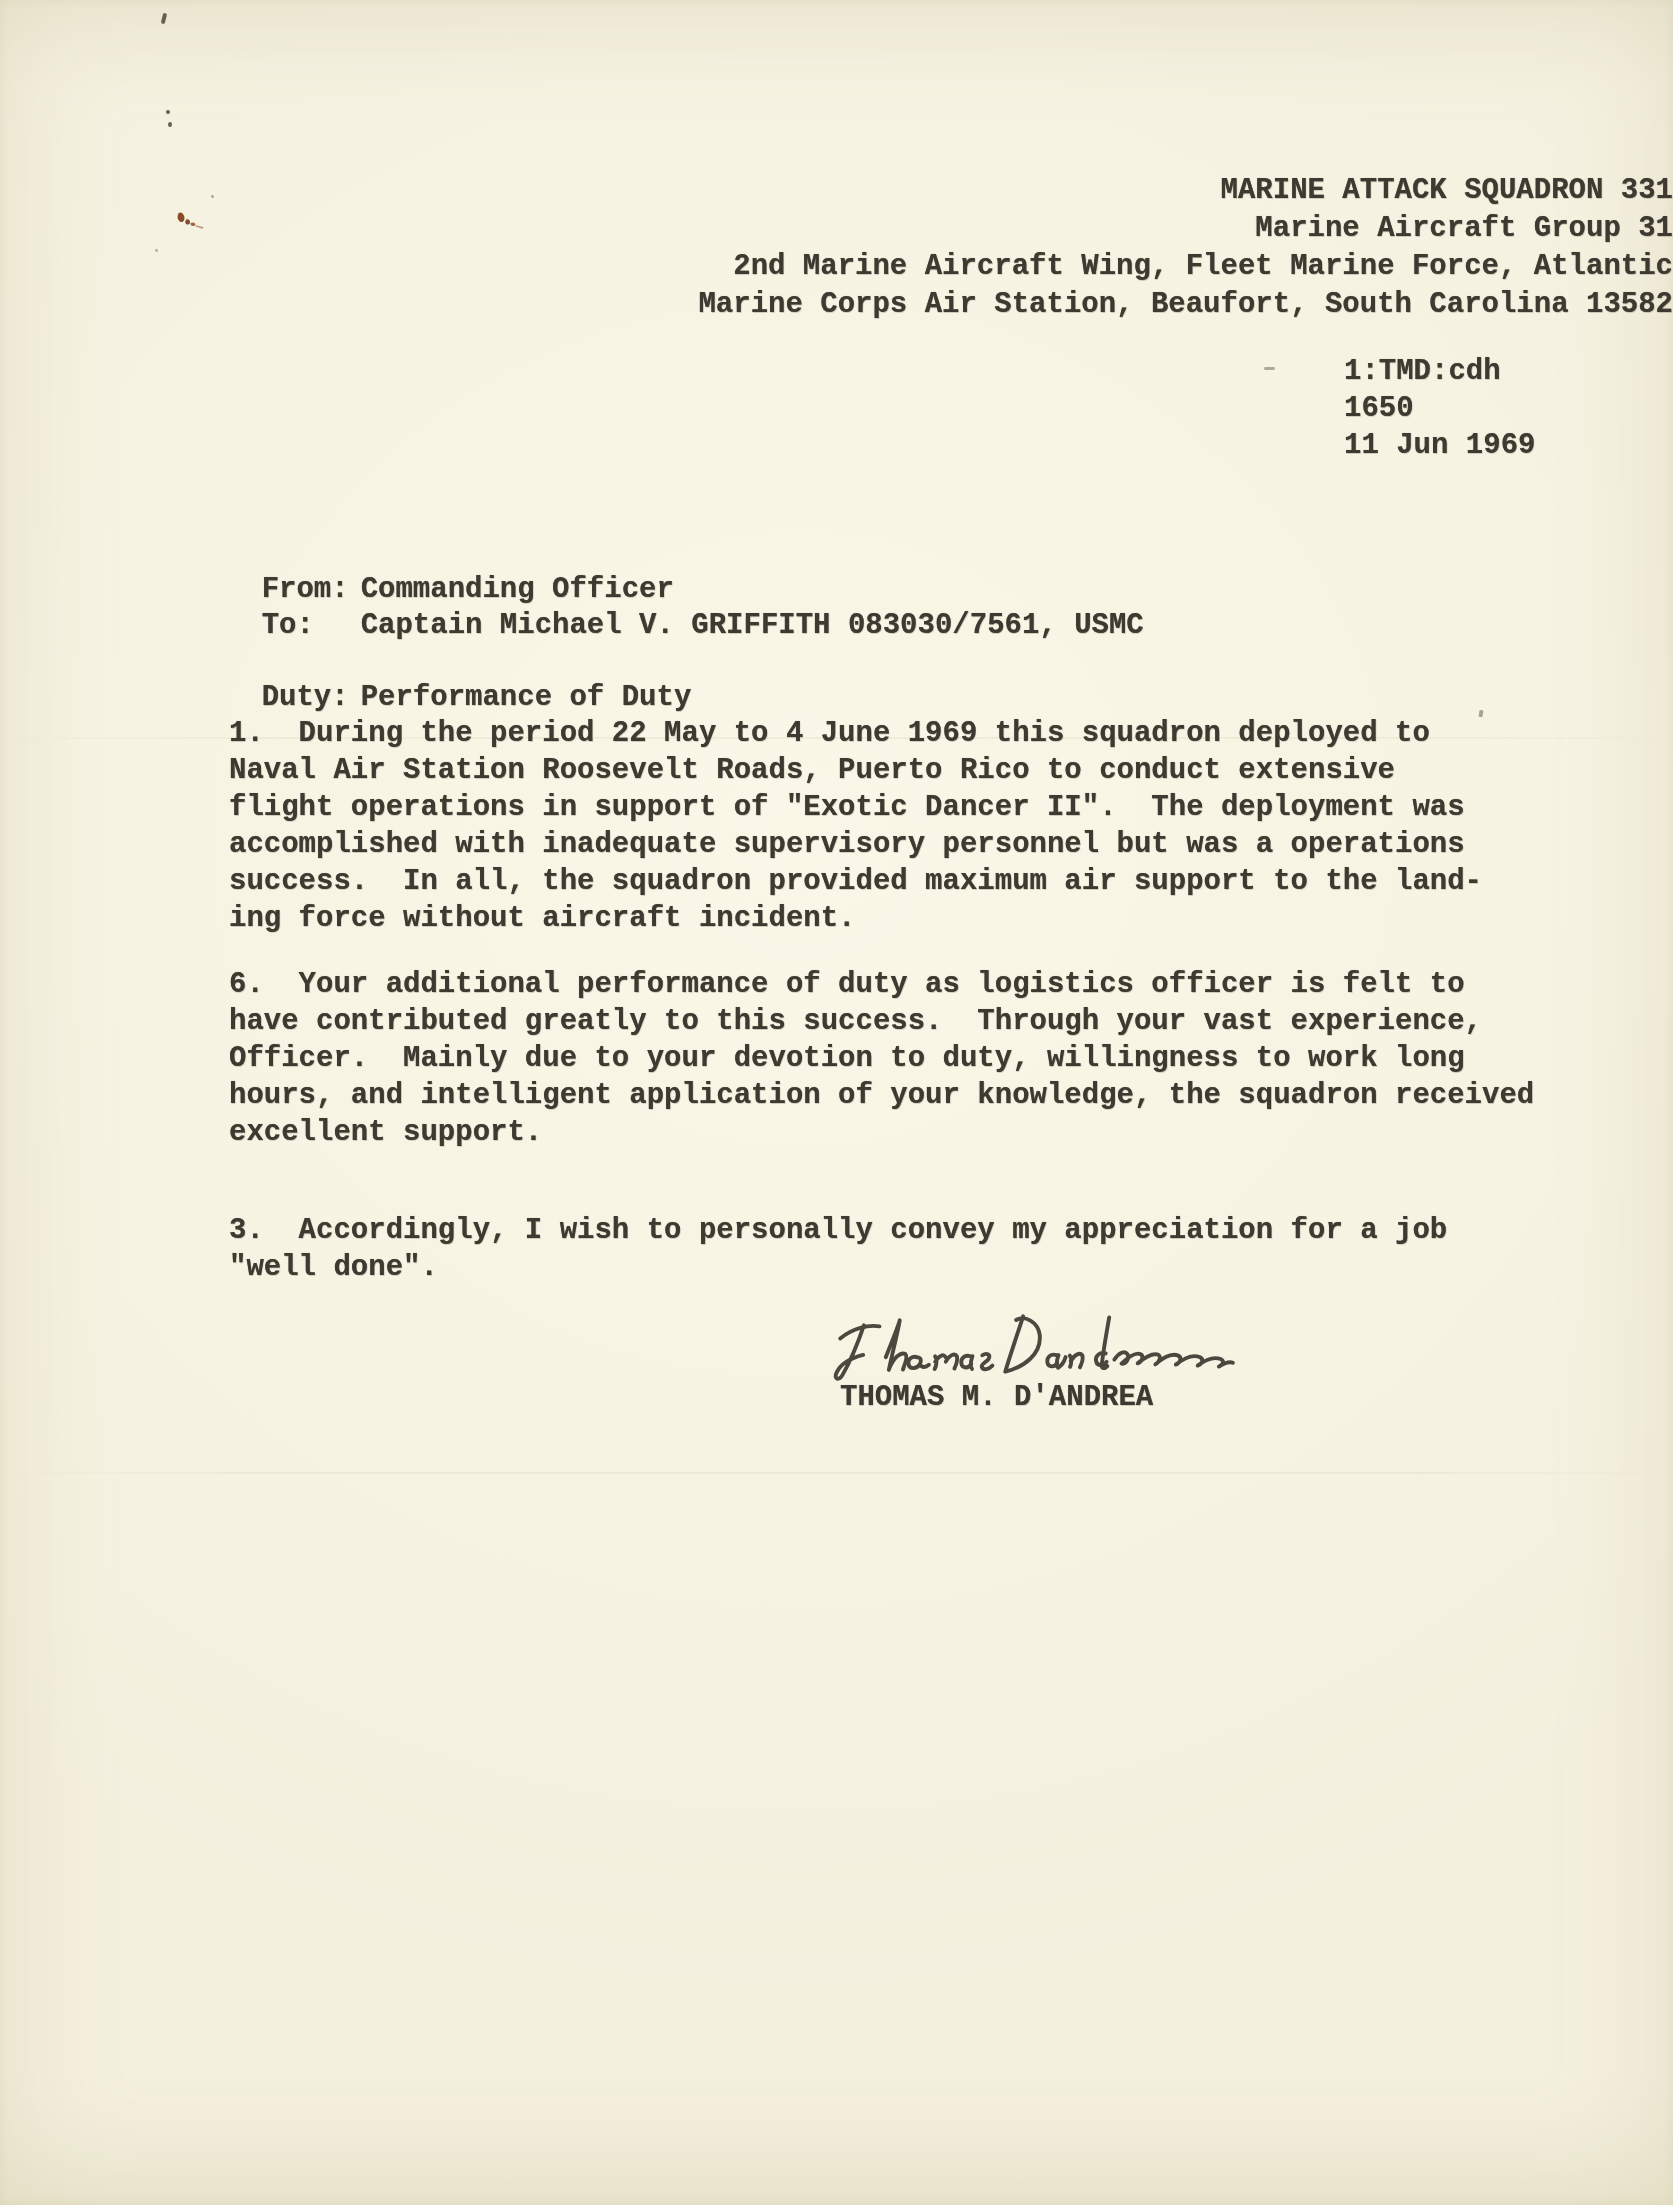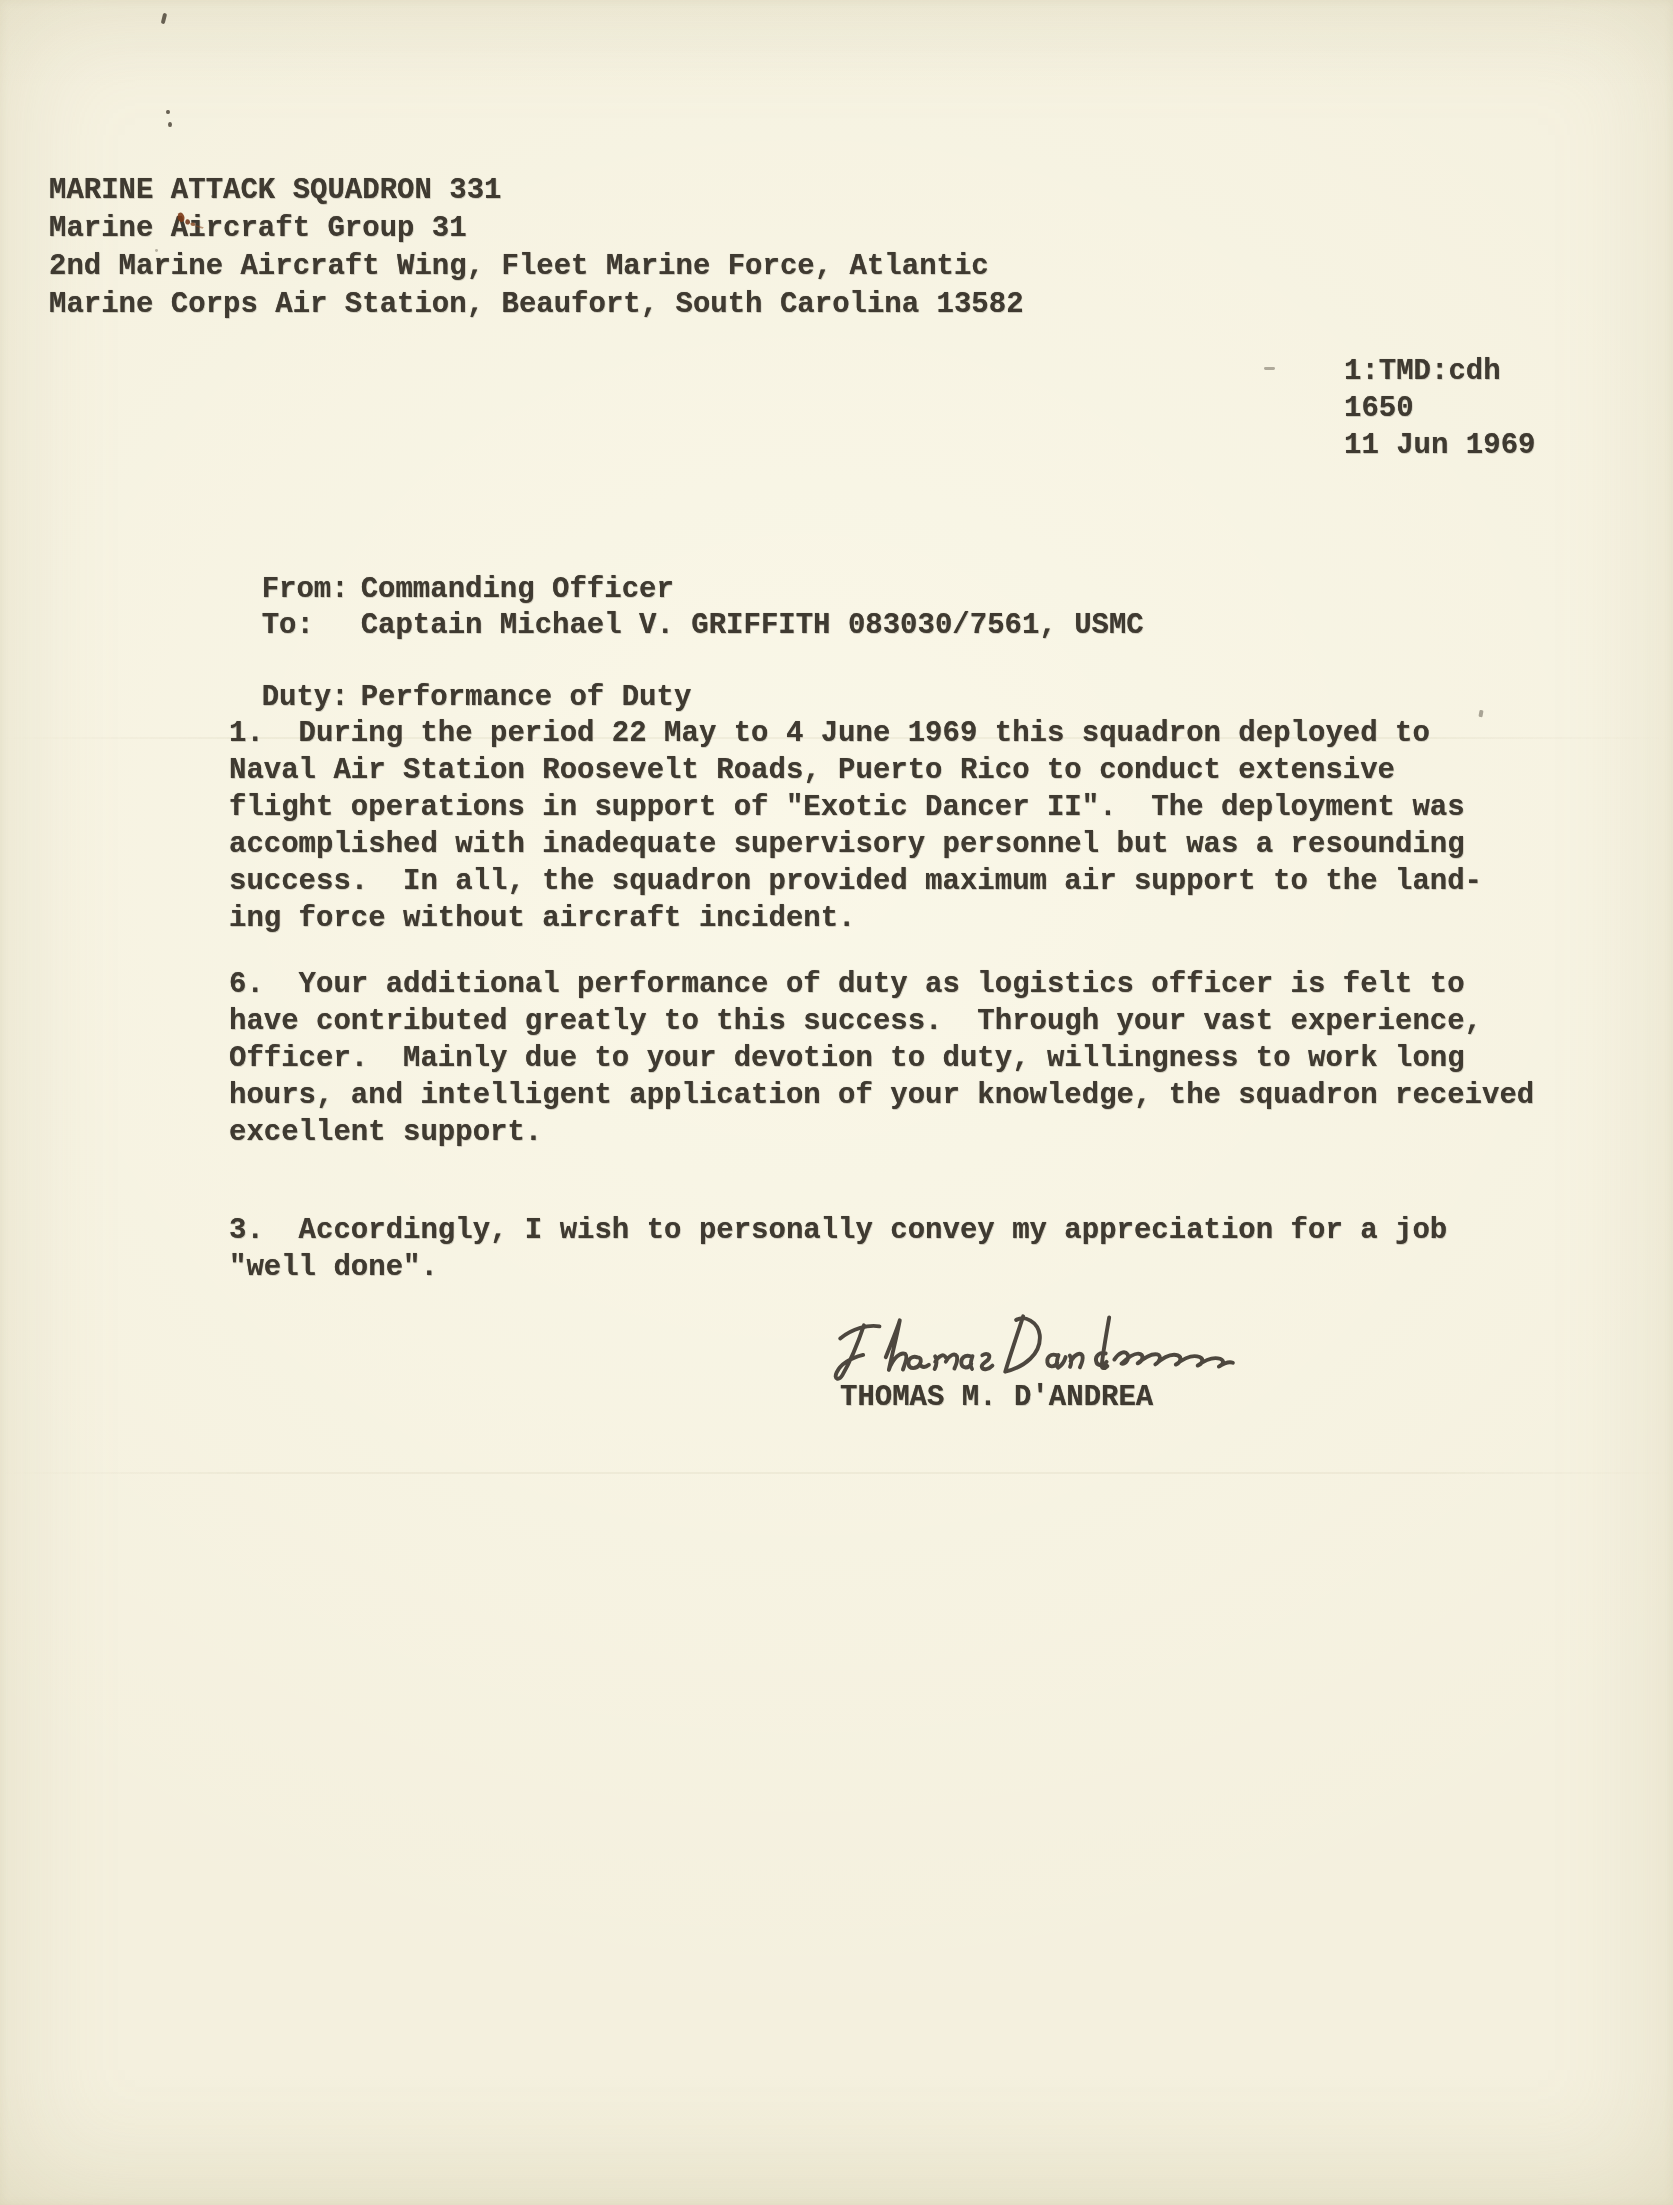--- a/index.html
+++ b/index.html
@@ -17,21 +17,21 @@
     box-shadow: inset 0 0 113px rgba(188,176,136,.28), inset 0 0 10px rgba(188,176,136,.18);
     overflow:hidden;
     font-family:"Liberation Mono","DejaVu Sans Mono",monospace;
     font-size:29px;
     font-weight:bold;
     color:var(--ink);
     text-shadow:0 0 0.7px rgba(62,56,45,.65), 0.7px 0.7px 0 rgba(62,56,45,.18);
   }
   .line{white-space:pre;line-height:37px;}
   .abs{position:absolute;}
-  .letterhead{left:0;top:172px;width:1673px;padding-left:49px;box-sizing:border-box;text-align:left;}
+  .letterhead{left:0;top:172px;width:1673px;padding-left:49px;box-sizing:border-box;text-align:right;}
   .letterhead .line{line-height:38px;}
   .refblock{left:1312px;top:353px;margin-left:32px;}
   .addr-row{position:absolute;left:192px;white-space:pre;}
   .addr-label{display:inline-block;width:99px;}
   .para{left:183px;margin-left:46px;}
   .sig-script{left:832px;top:1309px;transform:rotate(-1.2deg);}
   .sig-typed{left:840px;top:1379px;}
   .fold{position:absolute;left:0;width:1673px;height:2.1px;
     background:linear-gradient(90deg,rgba(168,156,118,0),rgba(168,156,118,.10) 15%,rgba(168,156,118,.10) 85%,rgba(168,156,118,0));
     filter:blur(0.7px);}
@@ -67,21 +67,21 @@
   </div>
 
   <div class="addr-row line" style="top:642px">
     <span class="addr-label">Duty:</span><span>Performance of Duty</span>
   </div>
 
   <div class="abs para" style="top:715px">
     <div class="line">1.  During the period 22 May to 4 June 1969 this squadron deployed to</div>
     <div class="line">Naval Air Station Roosevelt Roads, Puerto Rico to conduct extensive</div>
     <div class="line">flight operations in support of "Exotic Dancer II".  The deployment was</div>
-    <div class="line">accomplished with inadequate supervisory personnel but was a resounding</div>
+    <div class="line">accomplished with inadequate supervisory personnel but was a operations</div>
     <div class="line">success.  In all, the squadron provided maximum air support to the land-</div>
     <div class="line">ing force without aircraft incident.</div>
   </div>
 
   <div class="abs para" style="top:966px">
     <div class="line">6.  Your additional performance of duty as logistics officer is felt to</div>
     <div class="line">have contributed greatly to this success.  Through your vast experience,</div>
     <div class="line">Officer.  Mainly due to your devotion to duty, willingness to work long</div>
     <div class="line">hours, and intelligent application of your knowledge, the squadron received</div>
     <div class="line">excellent support.</div>

